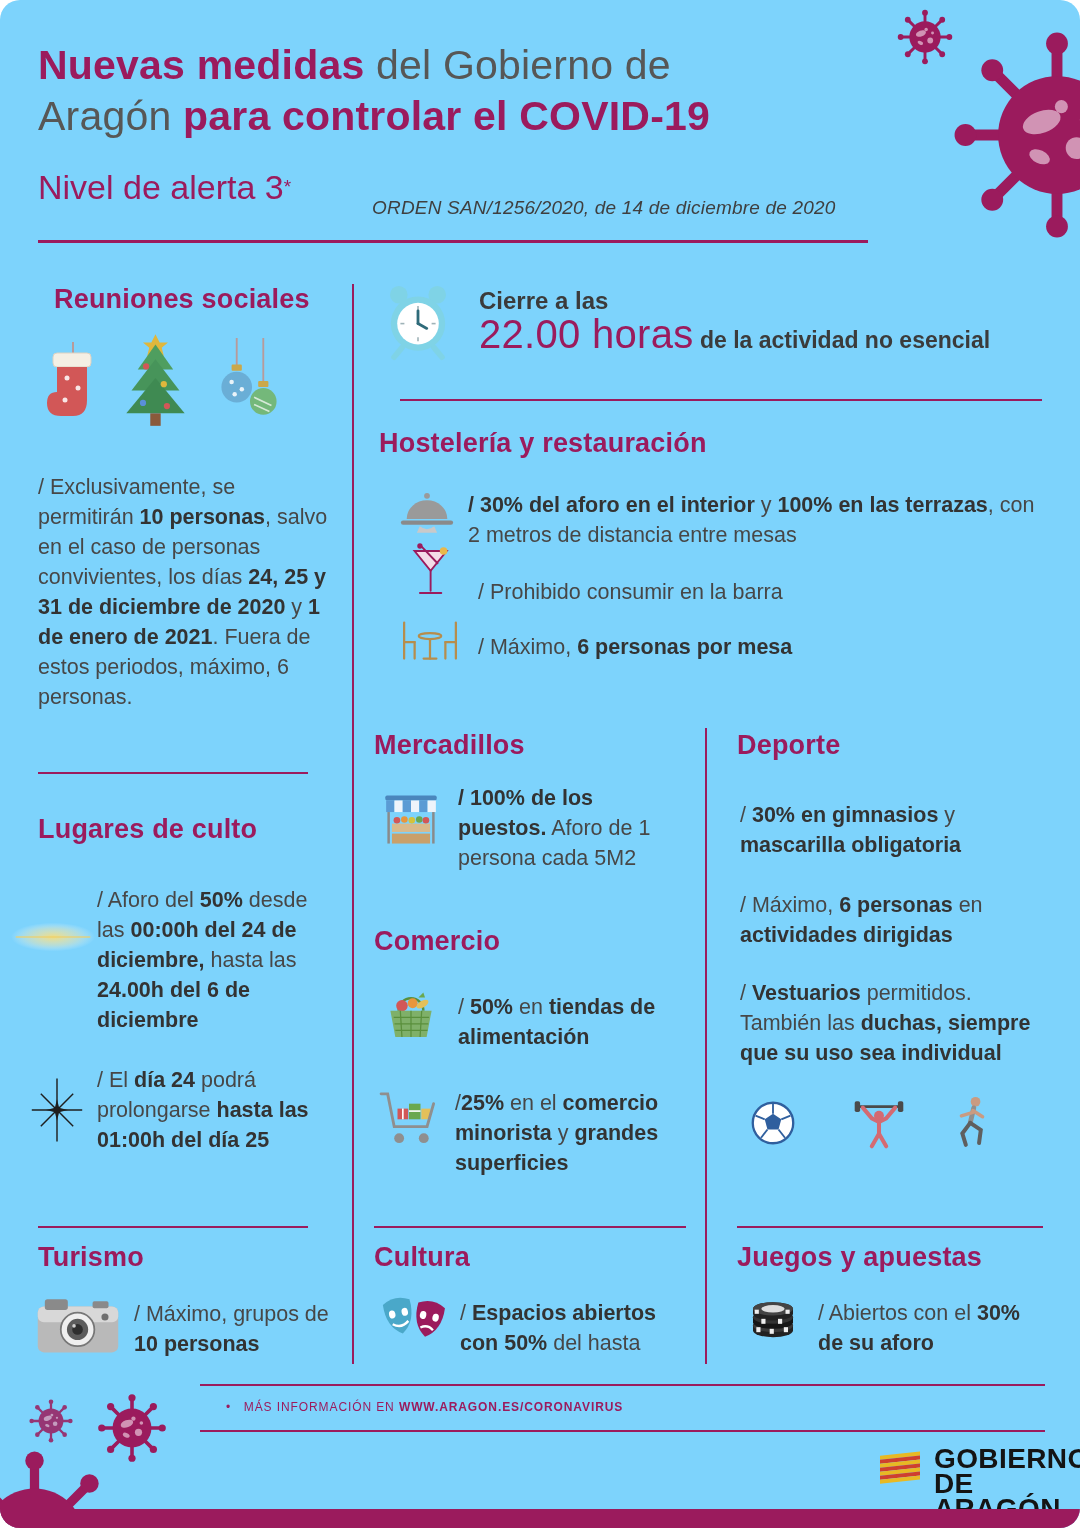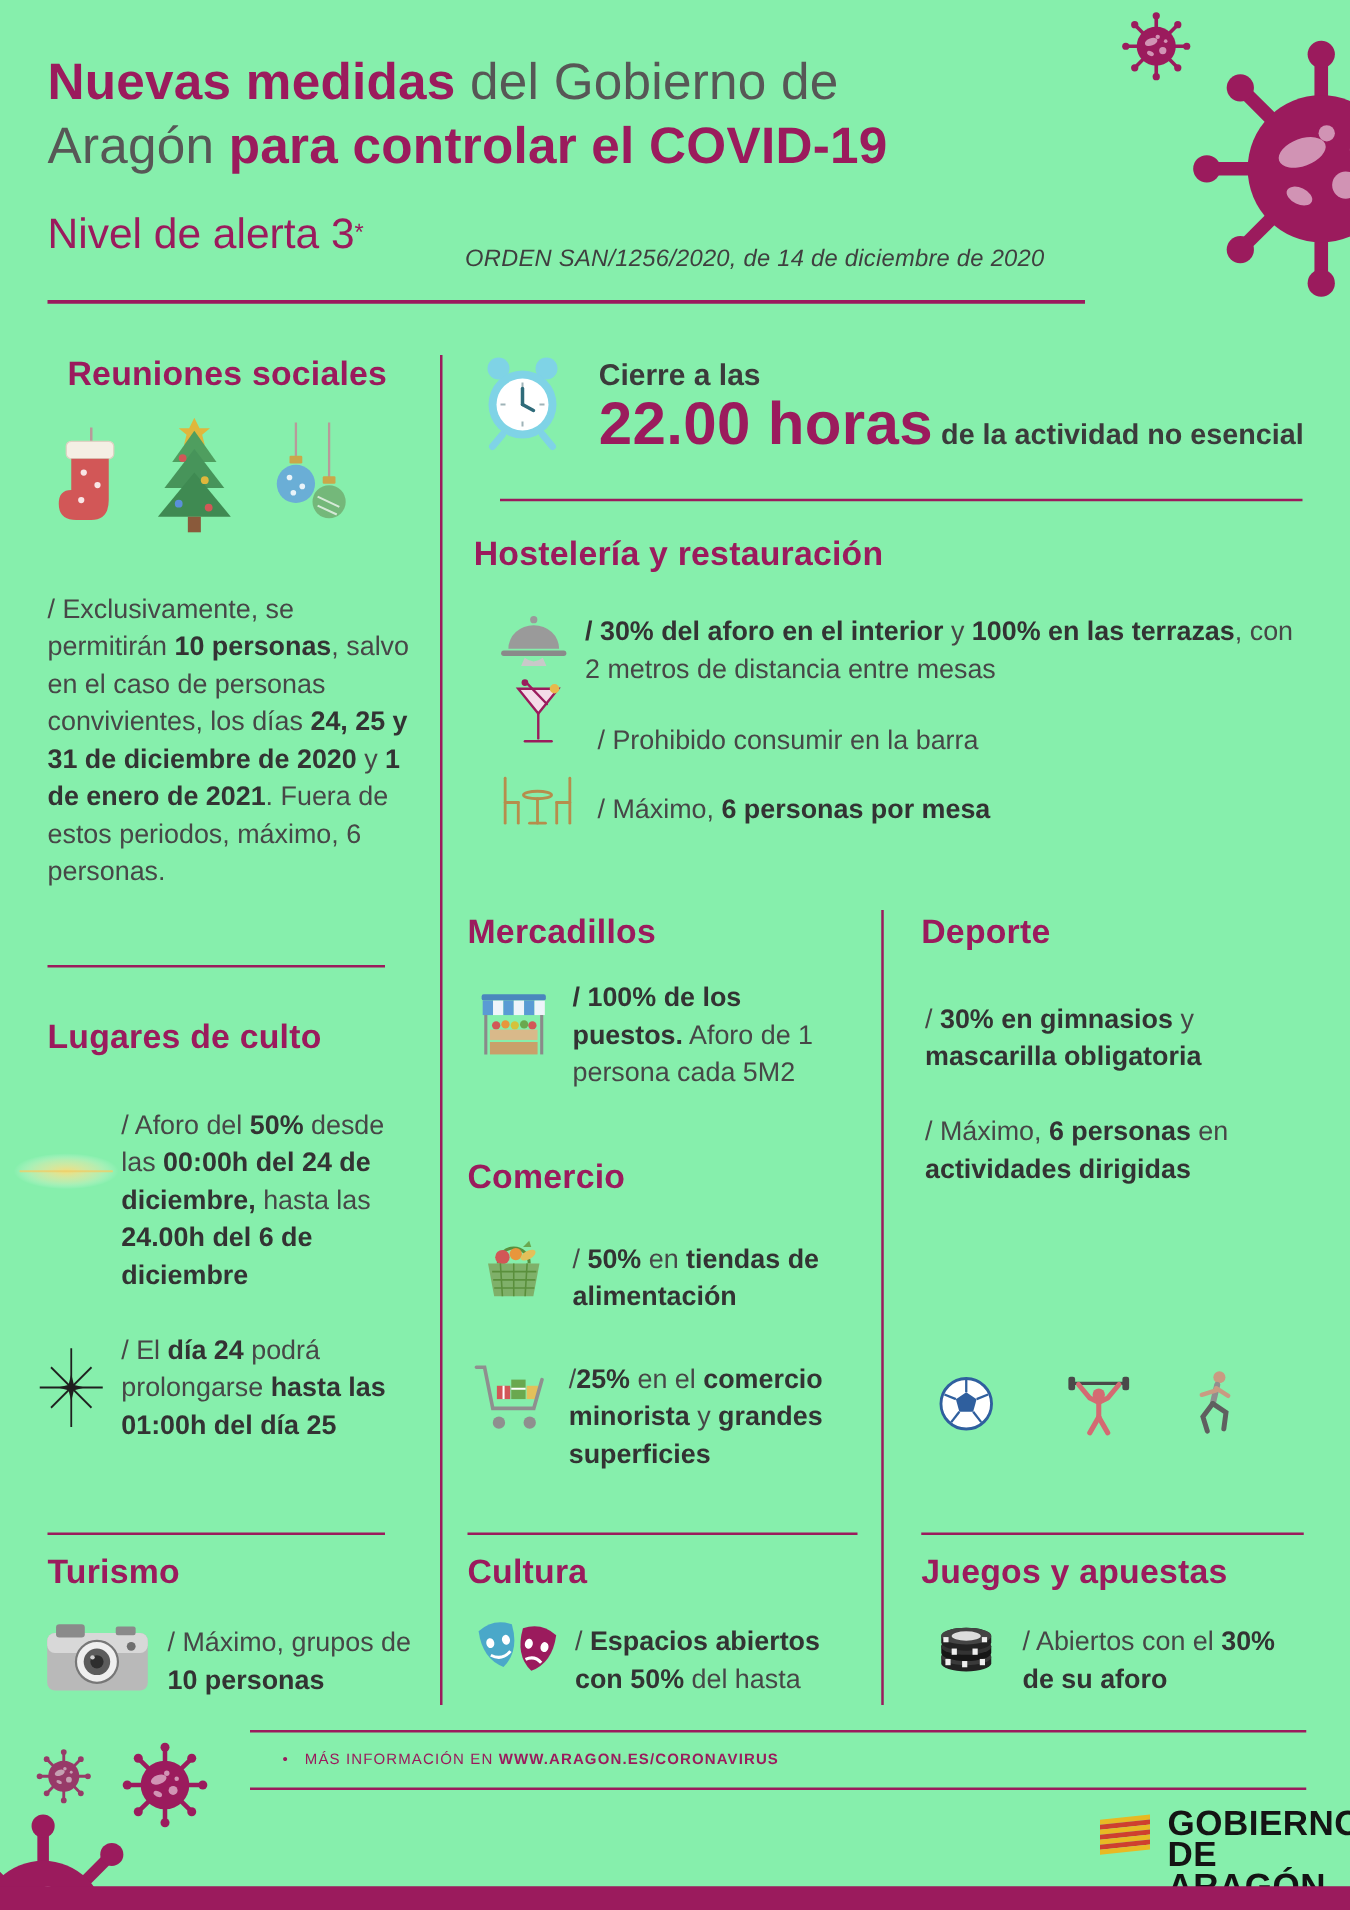--- a/index.html
+++ b/index.html
@@ -1,33 +1,33 @@
 <!DOCTYPE html>
 <html lang="es"><head>
 <meta charset="utf-8">
 <title>Nuevas medidas COVID-19 Aragón</title>
 <style>
   * { margin:0; padding:0; box-sizing:border-box; }
   html,body { background:#ffffff; }
-  .page { position:relative; width:1080px; height:1528px; background:#86efac; overflow:hidden;
-          font-family:"Liberation Sans","DejaVu Sans",sans-serif; color:#444; }
+  .page { position:relative; width:1080px; height:1528px; background:#7dd3fc; overflow:hidden;
+          font-family:"Liberation Sans","DejaVu Sans",sans-serif; color:#444;border-radius:20px; }
   .abs { position:absolute; }
   .hr  { background:#9b1b5d; }
   .vr  { background:#9b1b5d; }
   .title { font-size:41px; line-height:51px; letter-spacing:.2px; }
   .t-accent { color:#9b1b5d; font-weight:700; }
   .t-gray   { color:#575756; font-weight:400; }
   .alert { font-size:34px; color:#9b1b5d; font-weight:400; }
   sup.alert-sup { font-size:19px; color:#9b1b5d; }
   .order-ref { font-size:19px; font-style:italic; color:#3f3f3f; letter-spacing:.2px; }
   .sec-title { font-size:27px; font-weight:700; color:#9b1b5d; letter-spacing:.2px; }
   .body-text { font-size:21.5px; line-height:30px; color:#474747; }
   .body-text .b { font-weight:700; color:#333; }
   .cierre-intro { font-size:24px; font-weight:700; color:#3b3b3b; }
-  .cierre-time  { font-size:48px; font-weight:700; color:#9b1b5d; letter-spacing:.3px; }
+  .cierre-time  { font-size:40px; font-weight:400; color:#9b1b5d; letter-spacing:.3px; }
   .cierre-scope { font-size:23px; font-weight:700; color:#3b3b3b; }
   .footer-info { font-size:12px; letter-spacing:.9px; color:#9b1b5d; }
   .footer-info .b { font-weight:700; }
   .logo-text { font-size:28px; font-weight:700; color:#141414; letter-spacing:.4px; line-height:25px; }
   .nowrap { white-space:nowrap; }
 </style>
 </head>
 <body>
 
 <svg width="0" height="0" style="position:absolute" aria-hidden="true">
@@ -282,20 +282,21 @@
     <rect x="55" y="30" width="11" height="13" fill="#e3c05a"></rect>
     <path d="M6,12 h8 l8,40 h40 l8,-28" fill="none" stroke="#8f8f8f" stroke-width="3.5" stroke-linecap="round"></path>
     <circle cx="28" cy="66" r="6" fill="#8f8f8f"></circle>
     <circle cx="58" cy="66" r="6" fill="#8f8f8f"></circle>
   </svg>
   <div class="abs body-text" style="left:455px; top:1088px; width:242px;"><span>/</span><span class="b">25%</span><span> en el </span><span class="b">comercio minorista</span><span> y </span><span class="b">grandes superficies</span></div>
 
   <div class="abs sec-title" style="left:737px; top:730px;">Deporte</div>
   <div class="abs body-text" style="left:740px; top:800px; width:302px;"><span>/ </span><span class="b">30% en gimnasios</span><span> y </span><span class="b">mascarilla obligatoria</span></div>
   <div class="abs body-text" style="left:740px; top:890px; width:302px;"><span>/ Máximo, </span><span class="b">6 personas</span><span> en </span><span class="b">actividades dirigidas</span></div>
+  <div class="abs body-text" style="left:740px; top:978px; width:306px;"><span>/ </span><span class="b">Vestuarios</span><span> permitidos. También las </span><span class="b">duchas, siempre que su uso sea individual</span></div>
 
   <svg class="abs" style="left:750px; top:1100px;" viewBox="0 0 50 50" width="46" height="46">
     <circle cx="25" cy="25" r="22" fill="#fff" stroke="#2f5f9e" stroke-width="2.5"></circle>
     <polygon points="25,15 34,21 31,32 19,32 16,21" fill="#2f5f9e"></polygon>
     <g stroke="#2f5f9e" stroke-width="2">
       <line x1="25" y1="15" x2="25" y2="4"></line>
         <line x1="34" y1="21" x2="44" y2="17"></line>
       <line x1="31" y1="32" x2="38" y2="41"></line>
         <line x1="19" y1="32" x2="12" y2="41"></line>
       <line x1="16" y1="21" x2="6" y2="17"></line>

